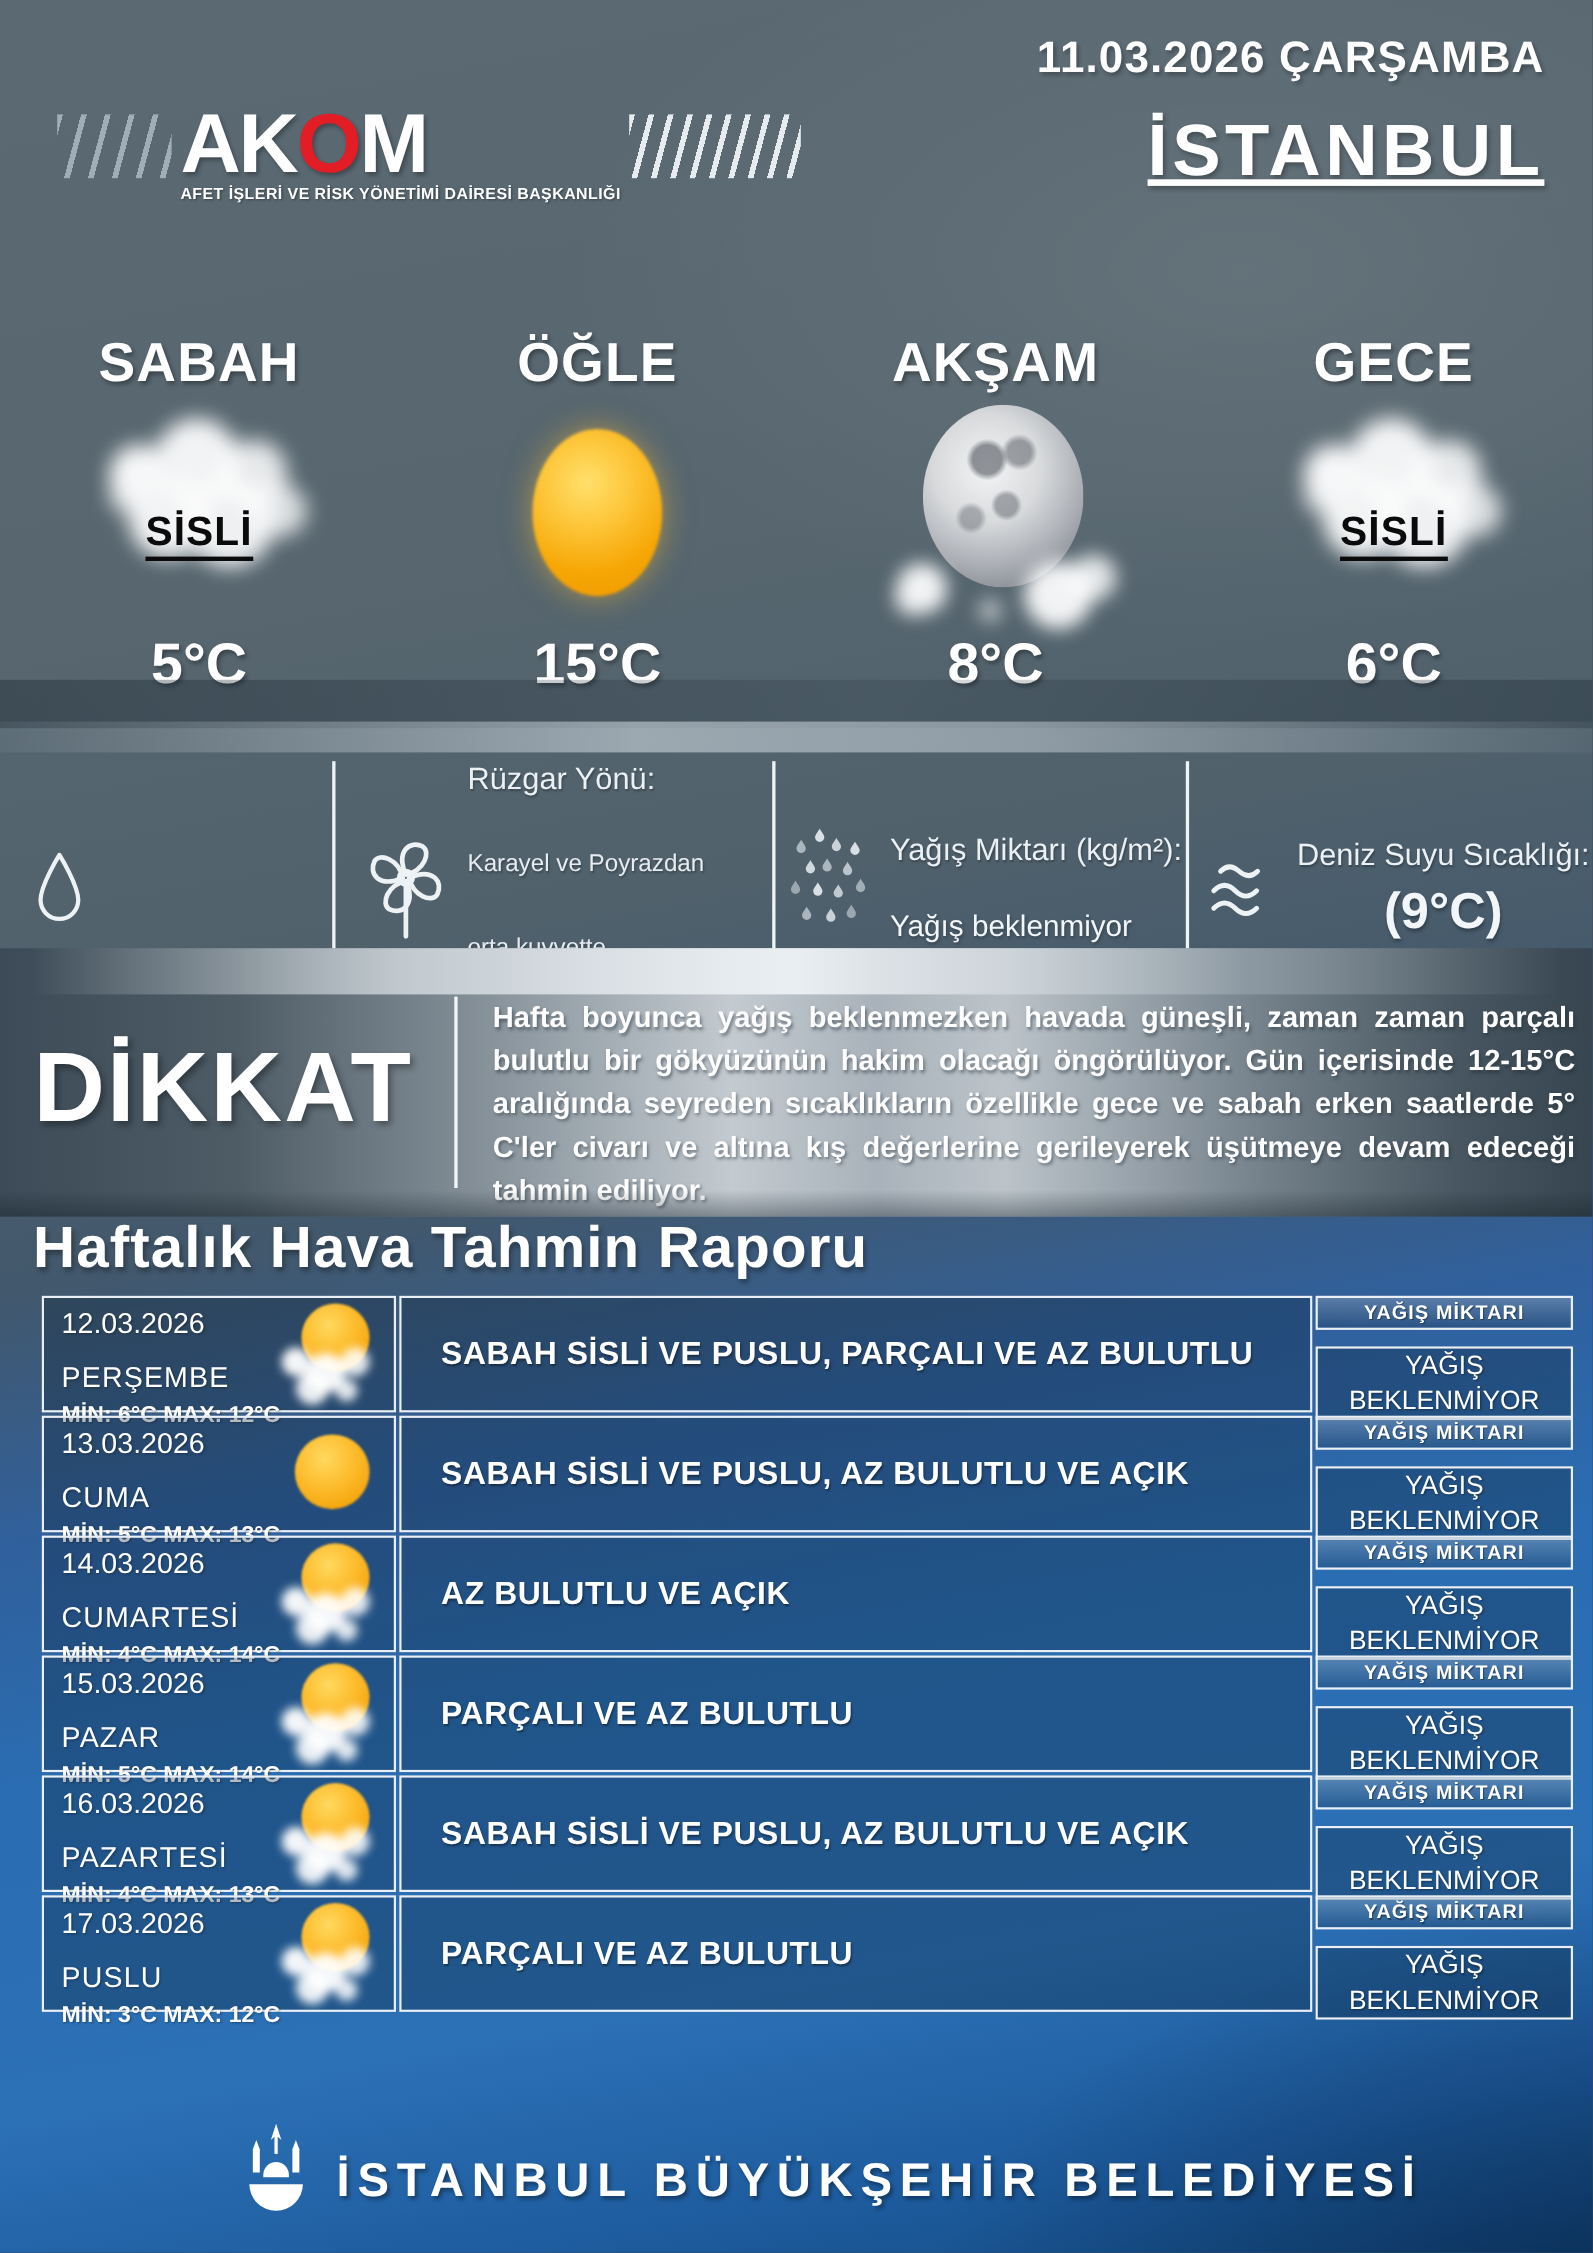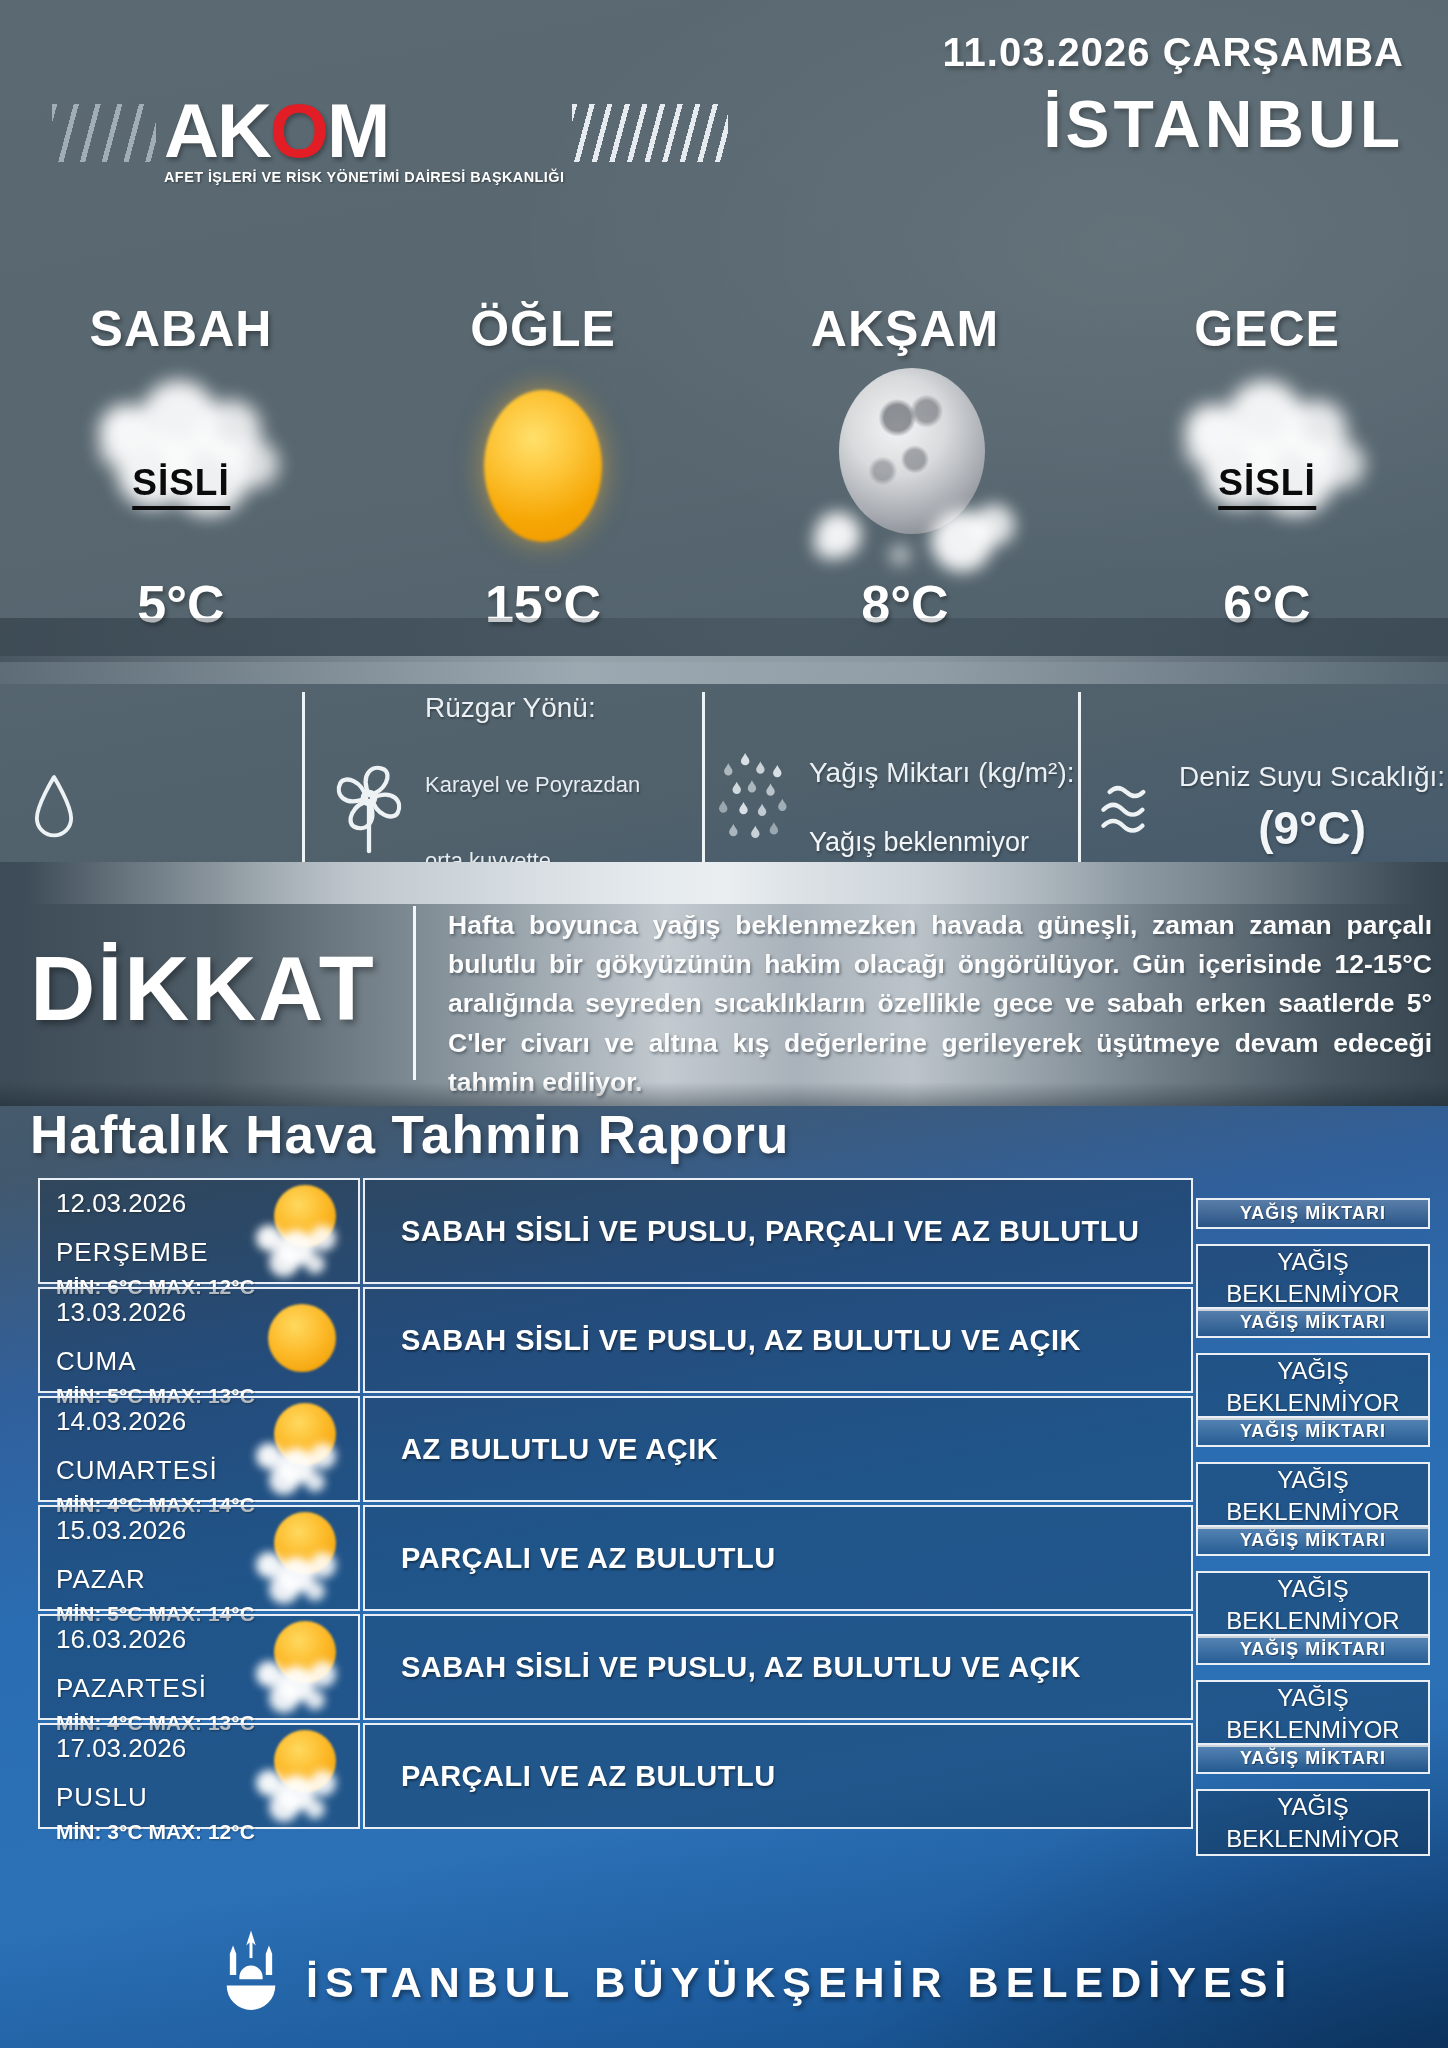--- a/index.html
+++ b/index.html
@@ -7,21 +7,21 @@
     position:relative; width:1448px; height:2048px; overflow:hidden;
     font-family:"Liberation Sans", sans-serif; color:#fff;
     background-image:
       radial-gradient(ellipse 900px 480px at 78% 12%, rgba(255,255,255,.07), rgba(255,255,255,0) 70%),
       radial-gradient(ellipse 1100px 650px at 105% 104%, rgba(2,18,44,.55), rgba(2,18,44,0) 62%),
       linear-gradient(170deg,#5a6972 0%,#57666f 26%,#50616c 40%,#42586c 51%,#30609c 61%,#2a6db2 71%,#2c70b5 84%,#1d5b9d 93%,#134a80 100%);
   }
 
   
   .hdr-date{position:absolute; top:30px; right:44px; font-size:40px; font-weight:bold; letter-spacing:1px; text-shadow:2px 3px 4px rgba(0,0,0,.3); white-space:nowrap;}
-  .hdr-city{position:absolute; top:86px; right:44px; font-size:66px; font-weight:bold; letter-spacing:4px; text-shadow:2px 3px 5px rgba(0,0,0,.3); white-space:nowrap;}
+  .hdr-city{position:absolute; top:98px; right:44px; font-size:66px; font-weight:bold; letter-spacing:4px; text-shadow:2px 3px 5px rgba(0,0,0,.3); white-space:nowrap;text-decoration:underline;}
 
   .akom{position:absolute; left:52px; top:96px; display:flex; align-items:flex-start;}
   .stripes{height:58px; margin-top:8px;}
   .stripes.left{width:104px; margin-right:8px;
     background:repeating-linear-gradient(105deg, rgba(186,197,205,.75) 0 5px, rgba(0,0,0,0) 5px 21px);}
   .stripes.right{width:156px; margin-left:8px;
     background:repeating-linear-gradient(105deg, rgba(238,243,247,.95) 0 5px, rgba(0,0,0,0) 5px 17px);}
   .akom-word{font-size:76px; line-height:.92; font-weight:bold; letter-spacing:-2px; text-shadow:2px 3px 4px rgba(0,0,0,.3);}
   .akom-word .red{color:#e21d25;}
   .akom-sub{font-size:14.5px; font-weight:bold; letter-spacing:.4px; margin-top:3px; white-space:nowrap; text-shadow:1px 1px 2px rgba(0,0,0,.4);}
@@ -102,21 +102,21 @@
   .d-minmax{font-size:21px; font-weight:bold; margin-top:7px; white-space:nowrap; text-shadow:1px 1px 2px rgba(0,0,0,.35);}
   .wicon{position:absolute; right:6px; top:50%; transform:translateY(-50%); width:104px; height:96px;}
   .wicon .sun2{position:absolute; left:26px; top:2px; width:62px; height:62px; border-radius:50%;
     background:radial-gradient(circle at 40% 32%, #ffd95f, #fdbb2b 45%, #f09d00 92%); filter:blur(1px);}
   .wicon.sun-only .sun2{left:20px; top:12px; width:68px; height:68px;}
   .wicon .puffs2{position:absolute; left:8px; top:42px; width:26px; height:26px; border-radius:50%; background:rgba(255,255,255,.95);
     box-shadow:27px 10px 0 5px rgba(255,255,255,.95), 54px 0px 0 0 rgba(255,255,255,.88),
       15px 24px 0 2px rgba(255,255,255,.9), 46px 26px 0 -3px rgba(255,255,255,.85);
     filter:blur(4.5px);}
   .c-desc{display:flex; align-items:center; padding-left:36px; font-size:29px; font-weight:bold; letter-spacing:.5px; text-shadow:1px 2px 2px rgba(0,0,0,.4);}
-  .c-prec{display:grid; grid-template-rows:31px 1fr; row-gap:15px;margin-top:20px;}
+  .c-prec{display:grid; grid-template-rows:31px 1fr; row-gap:15px;}
   .prec-h{border:2.5px solid #e9eff4; display:flex; align-items:center; justify-content:center; font-size:18px; font-weight:bold; letter-spacing:1px;
     background:linear-gradient(to bottom, rgba(158,172,184,.38), rgba(28,48,68,.28)); text-shadow:1px 1px 1px rgba(0,0,0,.4);}
   .prec-v{border:2.5px solid #e9eff4; background:rgba(9,29,48,.30); display:flex; align-items:center; justify-content:center; text-align:center; font-size:24px; line-height:1.32; padding:0 6px; text-shadow:1px 1px 2px rgba(0,0,0,.4);}
 
   
   .ibb-logo{position:absolute; left:214px; top:1928px;}
   .footer-text{position:absolute; left:306px; top:1958px; font-size:43px; font-weight:bold; letter-spacing:7px; white-space:nowrap; text-shadow:2px 3px 4px rgba(0,0,0,.4);}
 </style>
 </head>
 <body>

